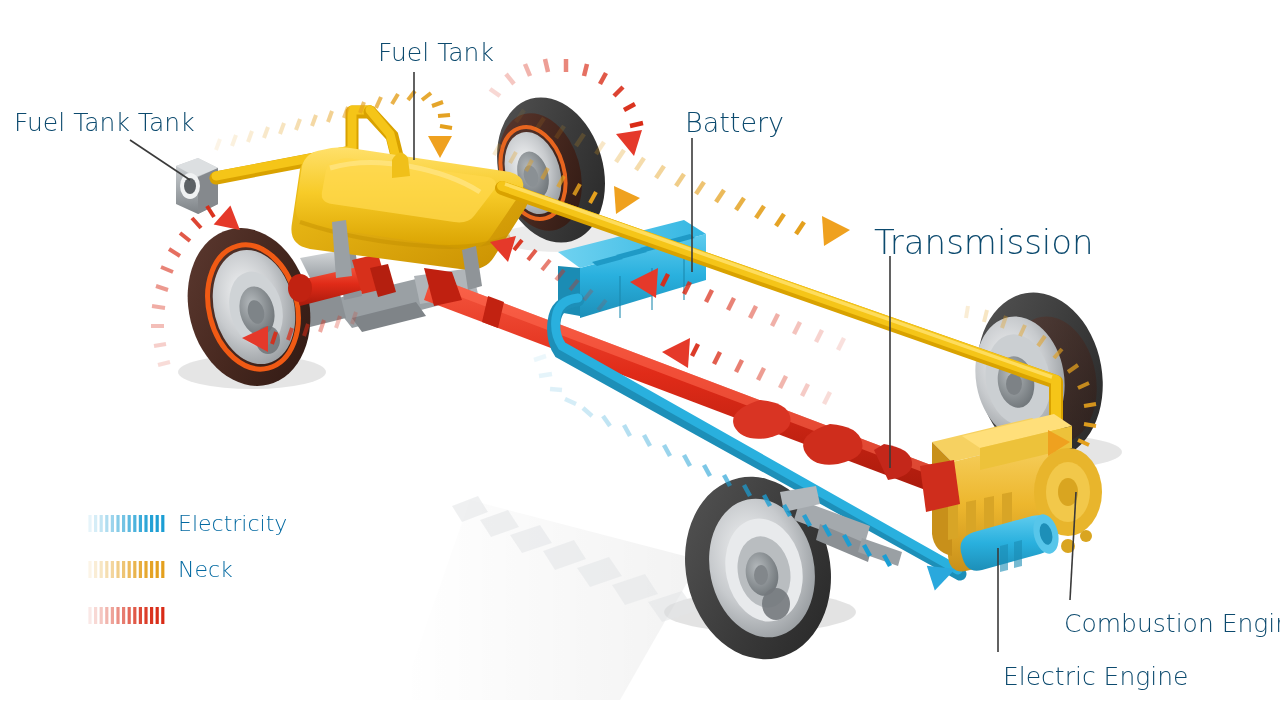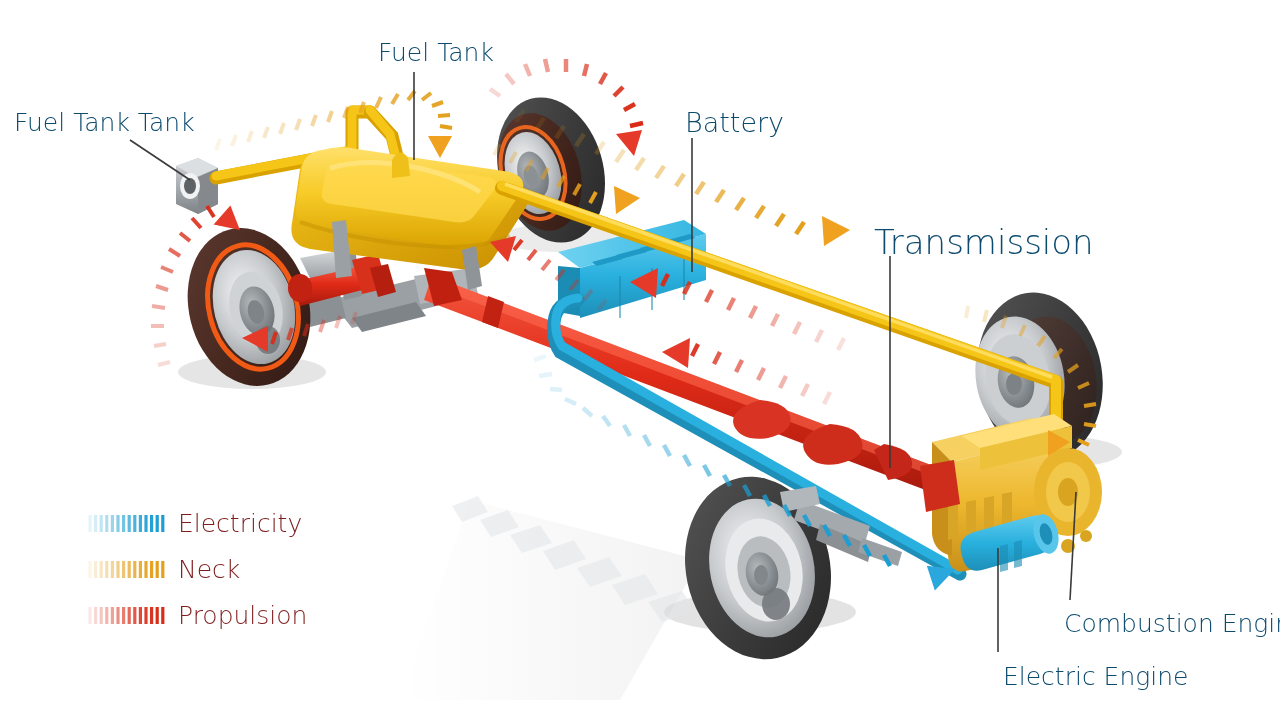--- a/index.html
+++ b/index.html
@@ -13,21 +13,21 @@
   .lbl-fuel-tank-neck{left:14px;top:108px;font-size:25px;}
   .lbl-fuel-tank{left:378px;top:38px;font-size:25px;}
   .lbl-battery{left:685px;top:107px;font-size:27px;}
   .lbl-transmission{left:874px;top:222px;font-size:34px;}
   .lbl-combustion-engine{left:1064px;top:609px;font-size:25px;}
   .lbl-electric-engine{left:955px;top:662px;font-size:25px;margin-left:48px;}
 
   #legend{position:absolute;left:88px;top:500px;}
   .legend-row{display:flex;align-items:center;height:46px;}
   .legend-swatch{width:78px;height:17px;margin-right:12px;flex:none;}
-  .legend-text{font-size:25px;color:#7f1d1d;font-weight:300;
+  .legend-text{font-size:22px;color:#0369a1;font-weight:300;
                font-family:"DejaVu Sans","Liberation Sans",sans-serif;}
 </style>
 </head>
 <body>
 
 <div id="stage">
 
   <svg id="art" viewBox="0 0 1280 720">
     <defs>
       <linearGradient id="gYel" x1="0" y1="0" x2="0" y2="1">
@@ -541,16 +541,15 @@
           <path d="M35.6 0 V17" opacity="0.61"></path>
           <path d="M41.2 0 V17" opacity="0.70"></path>
           <path d="M46.8 0 V17" opacity="0.78"></path>
           <path d="M52.4 0 V17" opacity="0.85"></path>
           <path d="M58 0 V17" opacity="0.91"></path>
           <path d="M63.6 0 V17" opacity="0.96"></path>
           <path d="M69.2 0 V17" opacity="0.99"></path>
           <path d="M74.8 0 V17" opacity="1"></path>
         </g>
       </svg>
-      <span class="legend-text">Propulsion</span>
     </div>
 
   </div>
 
 </body></html>

